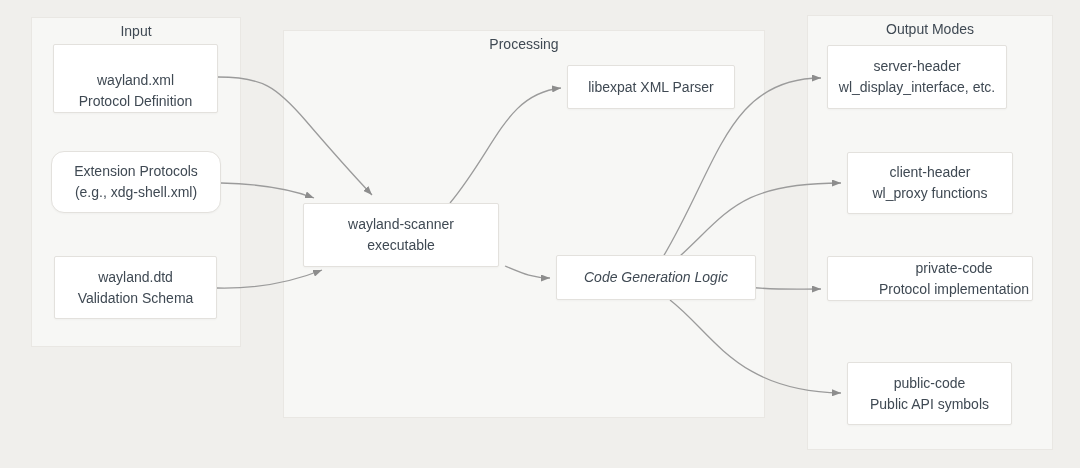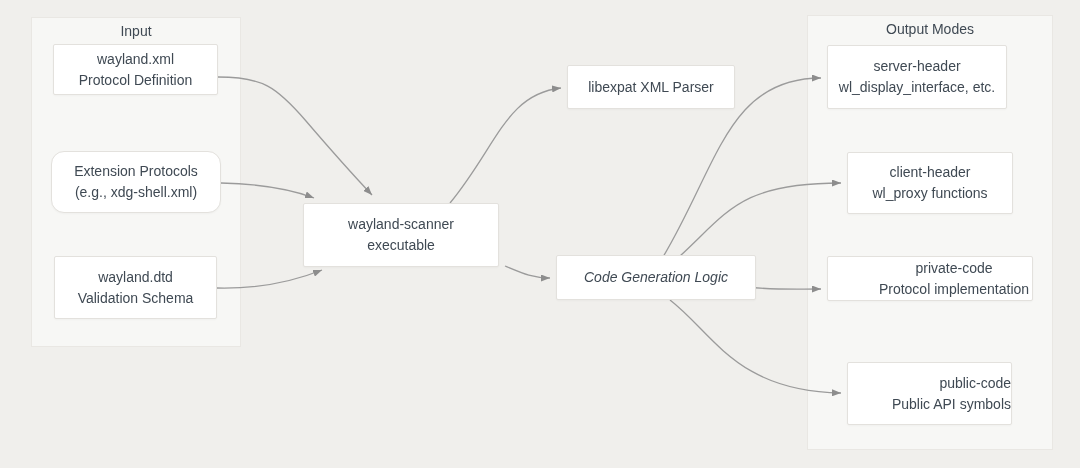--- a/index.html
+++ b/index.html
@@ -67,20 +67,23 @@
 </style>
 </head>
 <body>
 
 <div class="canvas">
 
   <div class="panel" style="left:31px; top:17px; width:210px; height:330px;">
     <div class="panel-title">Input</div>
   </div>
 
+  <div class="panel" style="left:283px; top:30px; width:482px; height:388px;">
+    <div class="panel-title">Processing</div>
+  </div>
 
   <div class="panel" style="left:807px; top:15px; width:246px; height:435px;">
     <div class="panel-title">Output Modes</div>
   </div>
 
   <svg class="edges-layer" width="1080" height="468" viewBox="0 0 1080 468">
     <defs>
       <marker id="arrowhead" markerUnits="userSpaceOnUse" markerWidth="9" markerHeight="7" refX="9" refY="3.5" orient="auto">
         <path d="M0,0 L9,3.5 L0,7 Z" fill="#8d8d8d"></path>
       </marker>
@@ -89,21 +92,21 @@
     <path class="edge" marker-end="url(#arrowhead)" d="M 221 183 C 262 184 293 190 314 198"></path>
     <path class="edge" marker-end="url(#arrowhead)" d="M 217 288 C 260 289 297 280 322 270"></path>
     <path class="edge" marker-end="url(#arrowhead)" d="M 450 203 C 497 146 506 94 561 88"></path>
     <path class="edge" marker-end="url(#arrowhead)" d="M 505 266 C 524 274 533 278 550 278"></path>
     <path class="edge" marker-end="url(#arrowhead)" d="M 663 257 C 718 165 728 78 821 78"></path>
     <path class="edge" marker-end="url(#arrowhead)" d="M 680 256 C 728 212 740 183 841 183"></path>
     <path class="edge" marker-end="url(#arrowhead)" d="M 746 287 C 776 290 792 289 821 289"></path>
     <path class="edge" marker-end="url(#arrowhead)" d="M 670 300 C 714 334 736 391 841 393"></path>
   </svg>
 
-  <div class="node" style="left:53px; top:44px; width:165px; height:51px;">
+  <div class="node" style="left:53px; top:44px; width:165px; height:69px;justify-content:flex-end;">
     <span>wayland.xml</span>
     <span>Protocol Definition</span>
   </div>
 
   <div class="node" style="left:51px; top:151px; width:170px; height:62px;border-radius:13px;">
     <span>Extension Protocols</span>
     <span>(e.g., xdg-shell.xml)</span>
   </div>
 
   <div class="node" style="left:54px; top:256px; width:163px; height:63px;">
@@ -132,18 +135,18 @@
   <div class="node" style="left:847px; top:152px; width:166px; height:62px;">
     <span>client-header</span>
     <span>wl_proxy functions</span>
   </div>
 
   <div class="node" style="left:827px; top:256px; width:206px; height:45px;padding-left:48px;">
     <span>private-code</span>
     <span>Protocol implementation</span>
   </div>
 
-  <div class="node" style="left:847px; top:362px; width:165px; height:63px;align-items:flex-end;">
+  <div class="node" style="left:847px; top:362px; width:165px; height:63px;">
     <span>public-code</span>
     <span>Public API symbols</span>
   </div>
 
 </div>
 
 </body></html>

